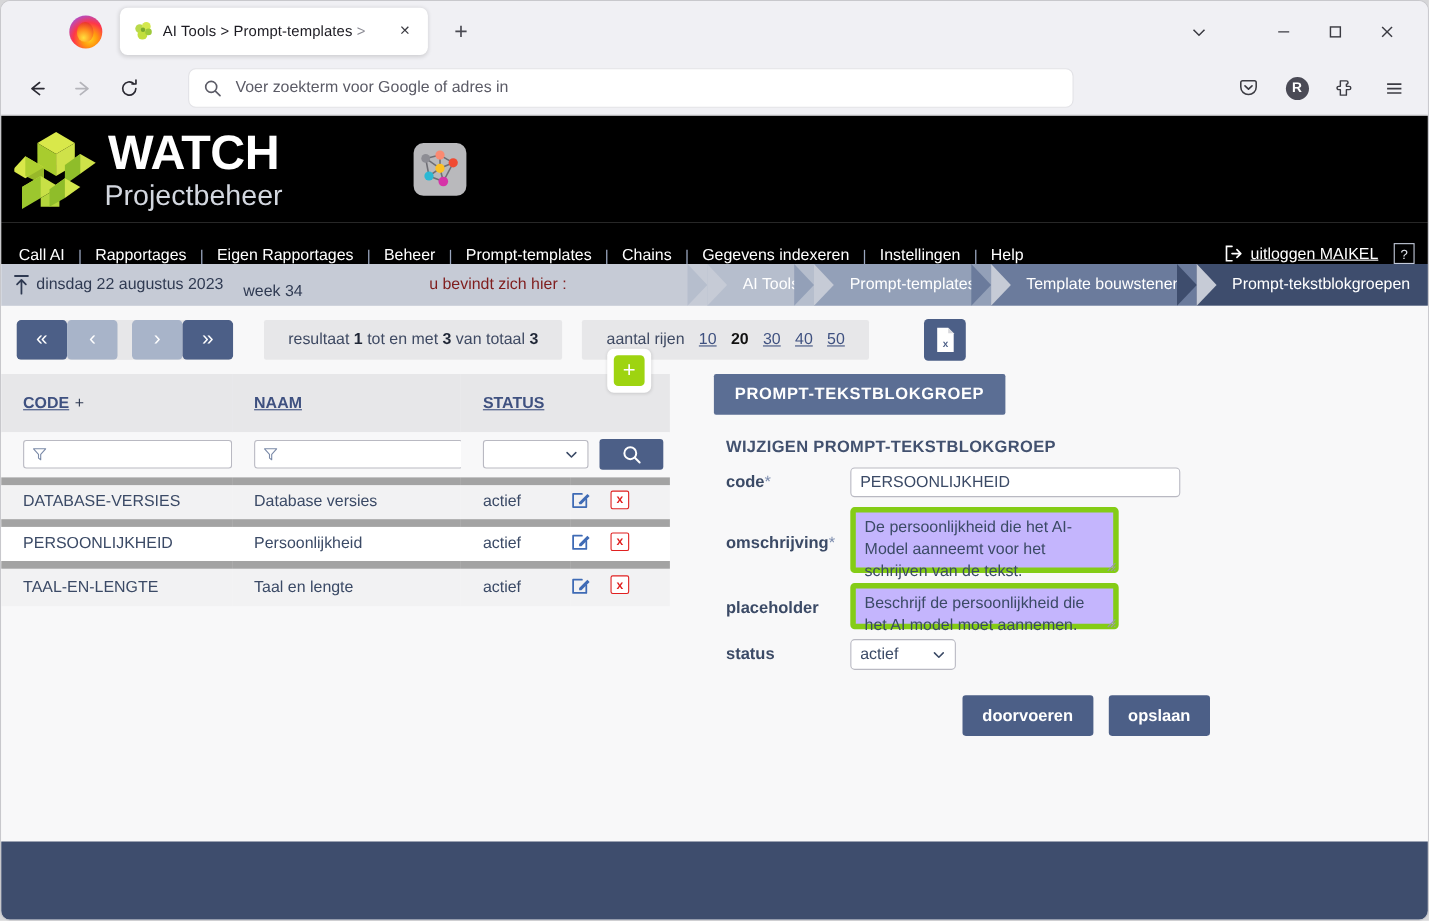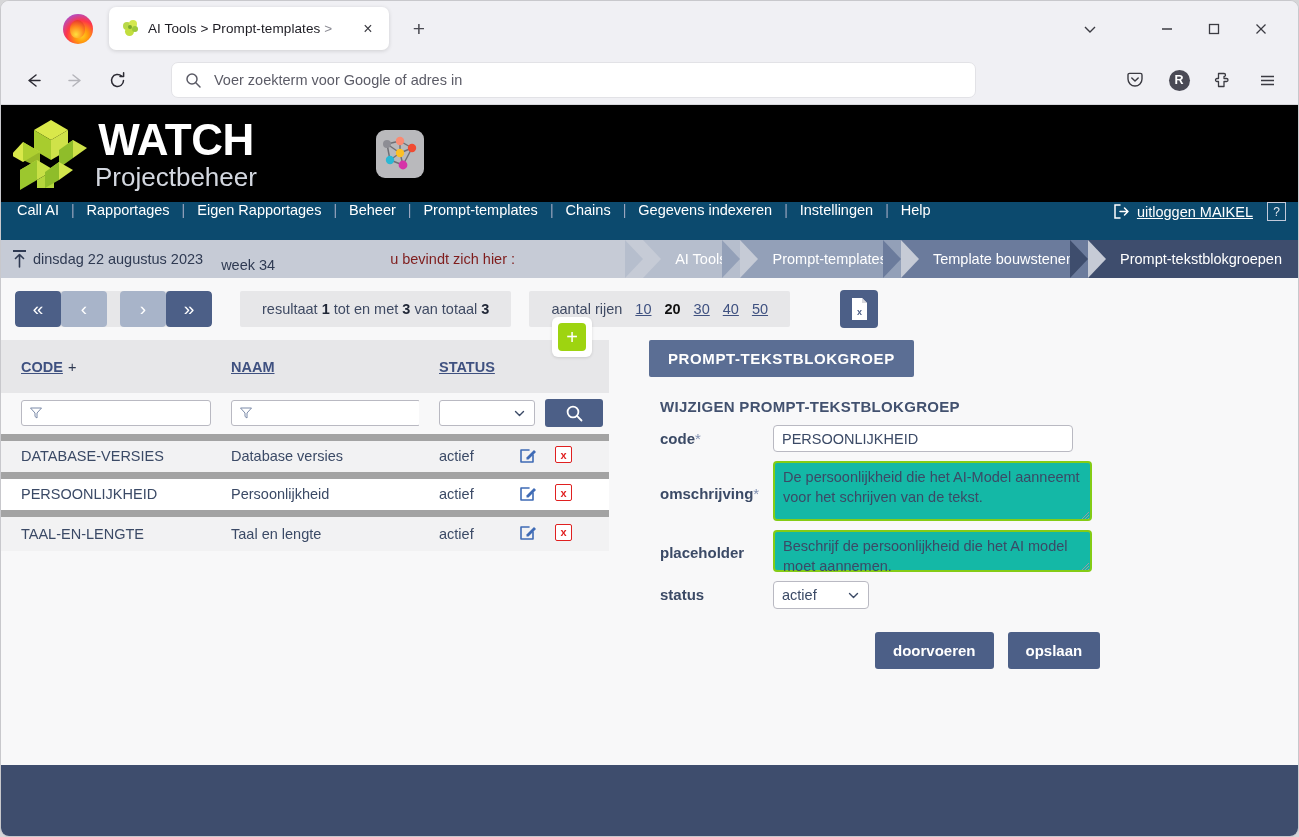--- a/index.html
+++ b/index.html
@@ -137,22 +137,22 @@
     margin-top: 2px; font-weight: 300;
   }
   #aitools-icon {
     width: 48px; height: 48px; margin-left: 119px;
     background: #b9b9bc; border-radius: 9px; position: relative;
     flex: none;
   }
 
   
   #menubar {
-    height: 38px; background: #0c4a6e;
-    display: flex; align-items: flex-start; padding: 0 14px;
+    height: 38px; background: #000000;
+    display: flex; align-items: flex-end; padding: 0 14px;
     position: relative;
   }
   .menu-item {
     font-size: 14.5px; color: #ffffff; padding: 0 2px;
     white-space: nowrap;
   }
   .menu-sep { color: #9aa6bf; padding: 0 10px; font-size: 14px; }
   #menubar-right {
     margin-left: auto; display: flex; align-items: center;
   }
@@ -308,22 +308,22 @@
     width: 124px; font-size: 15px; font-weight: bold; color: #3b4a66;
     padding-left: 11px; padding-top: 5px; flex: none;
   }
   .flabel .req { color: #7f8fb0; font-weight: normal; }
   .finput {
     width: 300px; height: 27px; border: 1px solid #b9b9c2; border-radius: 4px;
     background: #fff; font-size: 14.5px; color: #3b4a66;
     padding: 2px 8px; line-height: 22px;
   }
   .ftext {
-    width: 319px; border: 2px solid #84cc16; border-radius: 4px;
-    background: #14b8a6; font-size: 14.5px; color: #3b4a66;
+    width: 244px; border: 5px solid #84cc16; border-radius: 4px;
+    background: #c4b5fd; font-size: 14.5px; color: #3b4a66;
     padding: 4px 8px; line-height: 20px; position: relative;
     white-space: pre-wrap;
   }
   .grip {
     position: absolute; right: 2px; bottom: 1px; width: 12px; height: 12px;
   }
   .fselect {
     width: 96px; height: 28px; border: 1px solid #b9b9c2; border-radius: 4px;
     background: #fff; font-size: 14.5px; color: #3b4a66;
     display: flex; align-items: center; padding: 0 8px;

